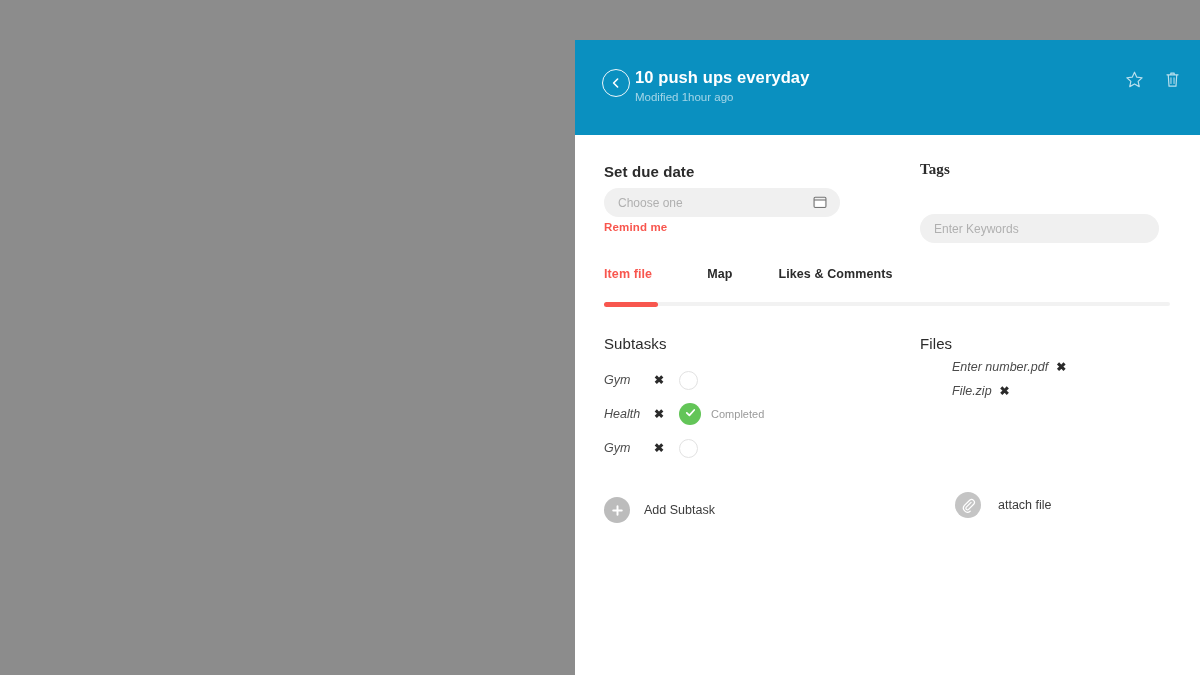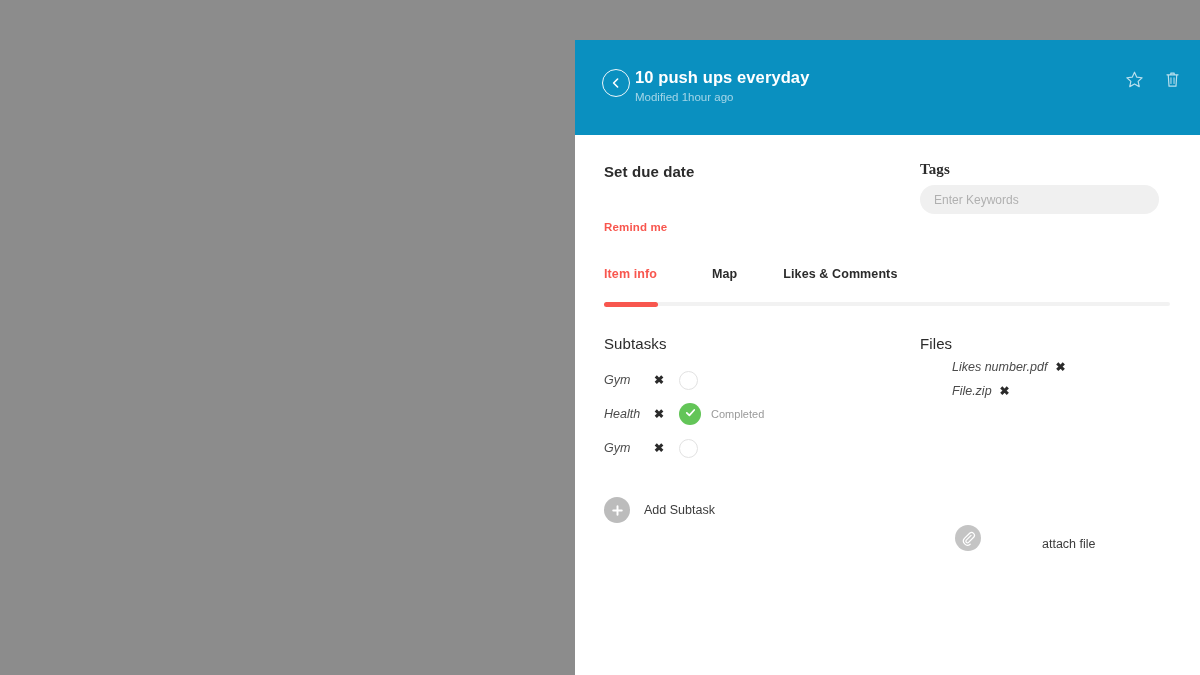--- a/index.html
+++ b/index.html
@@ -292,25 +292,24 @@
     font-size: 12px;
     font-weight: bold;
     color: #2b2b2b;
     margin-left: 8px;
     cursor: pointer;
     line-height: 1;
   }
   .attach-row {
     position: absolute;
     left: 380px;
-    top: 390px;
-    display: flex;
-    align-items: flex-end;
-    cursor: pointer;
-    gap: 44px;
+    top: 357px;
+    display: flex;
+    align-items: center;
+    cursor: pointer;
   }
   .attach-label {
     margin-left: 17px;
     font-size: 12.5px;
     color: #3c3c3c;
   }
 </style>
 </head>
 <body>
 
@@ -350,30 +349,40 @@
               <path d="M8.2 9v6.6M11.8 9v6.6" fill="none" stroke="rgba(255,255,255,0.72)" stroke-width="1.2" stroke-linecap="round"></path>
             </svg>
           </span>
         </div>
       </div>
     </div>
 
     <div class="panel-body">
 
       <div class="section-label col-left due-title">Set due date</div>
+      <div class="pill-input col-left due-input">
+        <span class="ph">Choose one</span>
+        <span class="cal-icon">
+          <svg width="14" height="14" viewBox="0 0 16 16" aria-hidden="true">
+            <rect x="1.2" y="2.6" width="13.6" height="11.6" rx="1.3" fill="none" stroke="#757575" stroke-width="1.25"></rect>
+            <rect x="2.6" y="6.2" width="10.8" height="6.6" fill="#ffffff"></rect>
+            <path d="M1.2 5.7h13.6" stroke="#757575" stroke-width="1.25"></path>
+          </svg>
+        </span>
+      </div>
       <div class="col-left remind-me">Remind me</div>
 
       <div class="section-label col-right tags-title">Tags</div>
       <div class="pill-input col-right tags-input">
         <span class="ph">Enter Keywords</span>
       </div>
 
       <div class="tabs">
         <div class="tabs-row">
-          <div class="tab active">Item info</div>
+          <div class="tab active">Item file</div>
           <div class="tab tab-map">Map</div>
           <div class="tab tab-likes">Likes &amp; Comments</div>
         </div>
         <div class="tabs-track">
           <div class="tabs-indicator"></div>
         </div>
       </div>
 
       <div class="block-title col-left">Subtasks</div>
 
@@ -412,21 +421,21 @@
             <path d="M7 2.4v9.2M2.4 7h9.2" stroke="#ffffff" stroke-width="2.1" stroke-linecap="round"></path>
           </svg>
         </span>
         <span class="add-subtask-label">Add Subtask</span>
       </div>
 
       <div class="block-title col-right">Files</div>
 
       <div class="file-list">
         <div class="file-row">
-          <span class="file-name">Likes number.pdf</span>
+          <span class="file-name">Enter number.pdf</span>
           <span class="file-x">✖</span>
         </div>
         <div class="file-row">
           <span class="file-name">File.zip</span>
           <span class="file-x">✖</span>
         </div>
       </div>
 
       <div class="attach-row">
         <span class="round-btn attach">

